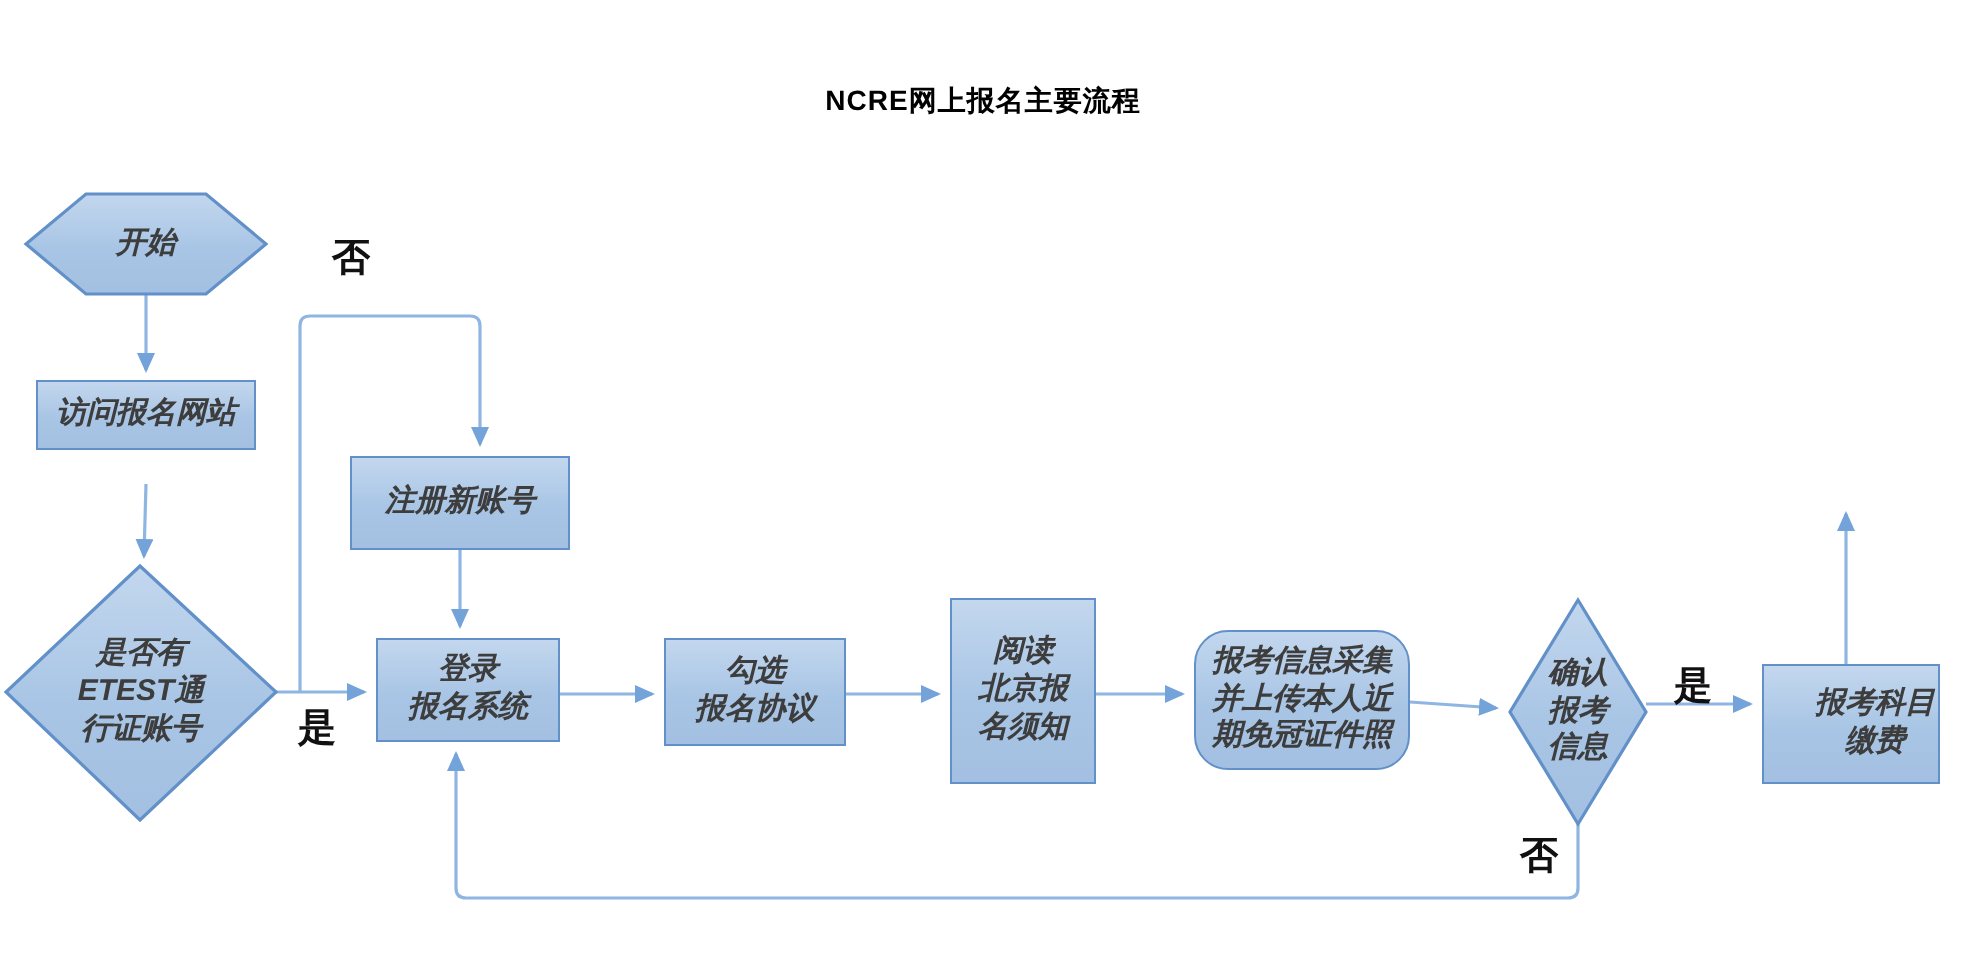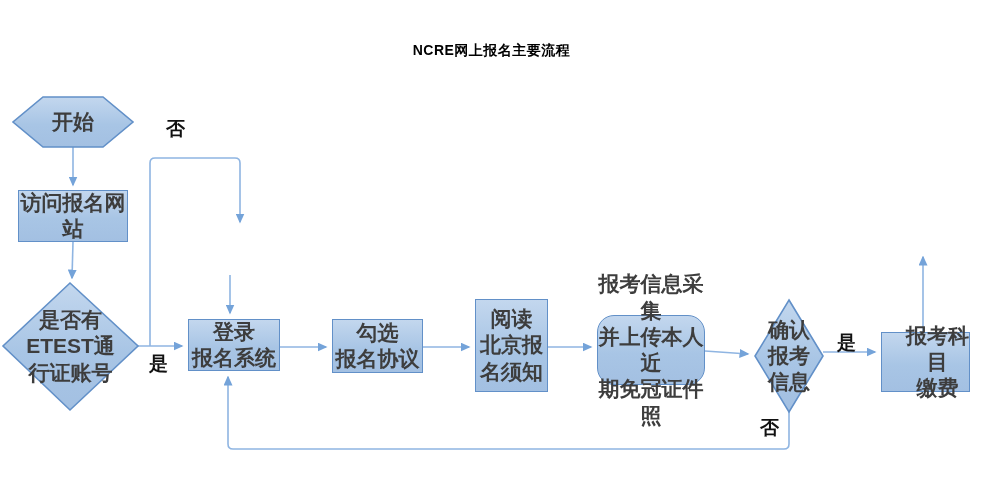--- a/index.html
+++ b/index.html
@@ -28,24 +28,25 @@
     top: 0; left: 0;
     width: 983px; height: 485px;
   }
   .node {
     position: absolute;
     display: flex;
     align-items: center;
     justify-content: center;
     text-align: center;
     font-weight: bold;
-    font-size: 21px;
+    font-size: 15px;
     line-height: 1.25;
     color: #3d3d3d;
     white-space: pre-line;
+    font-style: italic;
   }
   .box {
     background: linear-gradient(180deg, #c3d7ee 0%, #a8c5e5 55%, #a3c0e2 100%);
     border: 1.5px solid #6290c8;
   }
   .rounded {
     border-radius: 23px;
   }
   .shape-label {
     background: transparent;
@@ -100,22 +101,23 @@
   <div class="node shape-label" style="left:13px; top:97px; width:120px; height:50px;">开始</div>
 
   <div class="node shape-label" style="left:3px; top:283px; width:135px; height:127px;">是否有
 ETEST通
 行证账号</div>
 
   <div class="node shape-label" style="left:755px; top:300px; width:68px; height:112px;">确认
 报考
 信息</div>
 
-  <div class="node box" style="left:18px; top:190px; width:110px; height:52px;">访问报名网站</div>
+  <div class="node box" style="left:18px; top:190px; width:110px; height:35px;">访问报名网站</div>
 
+  <div class="node box" style="left:175px; top:228px; width:110px; height:47px;">注册新账号</div>
 
   <div class="node box" style="left:332px; top:319px; width:91px; height:54px;">勾选
 报名协议</div>
 
   <div class="node box" style="left:188px; top:319px; width:92px; height:52px;">登录
 报名系统</div>
 
   <div class="node box" style="left:475px; top:299px; width:73px; height:93px;">阅读
 北京报
 名须知</div>

